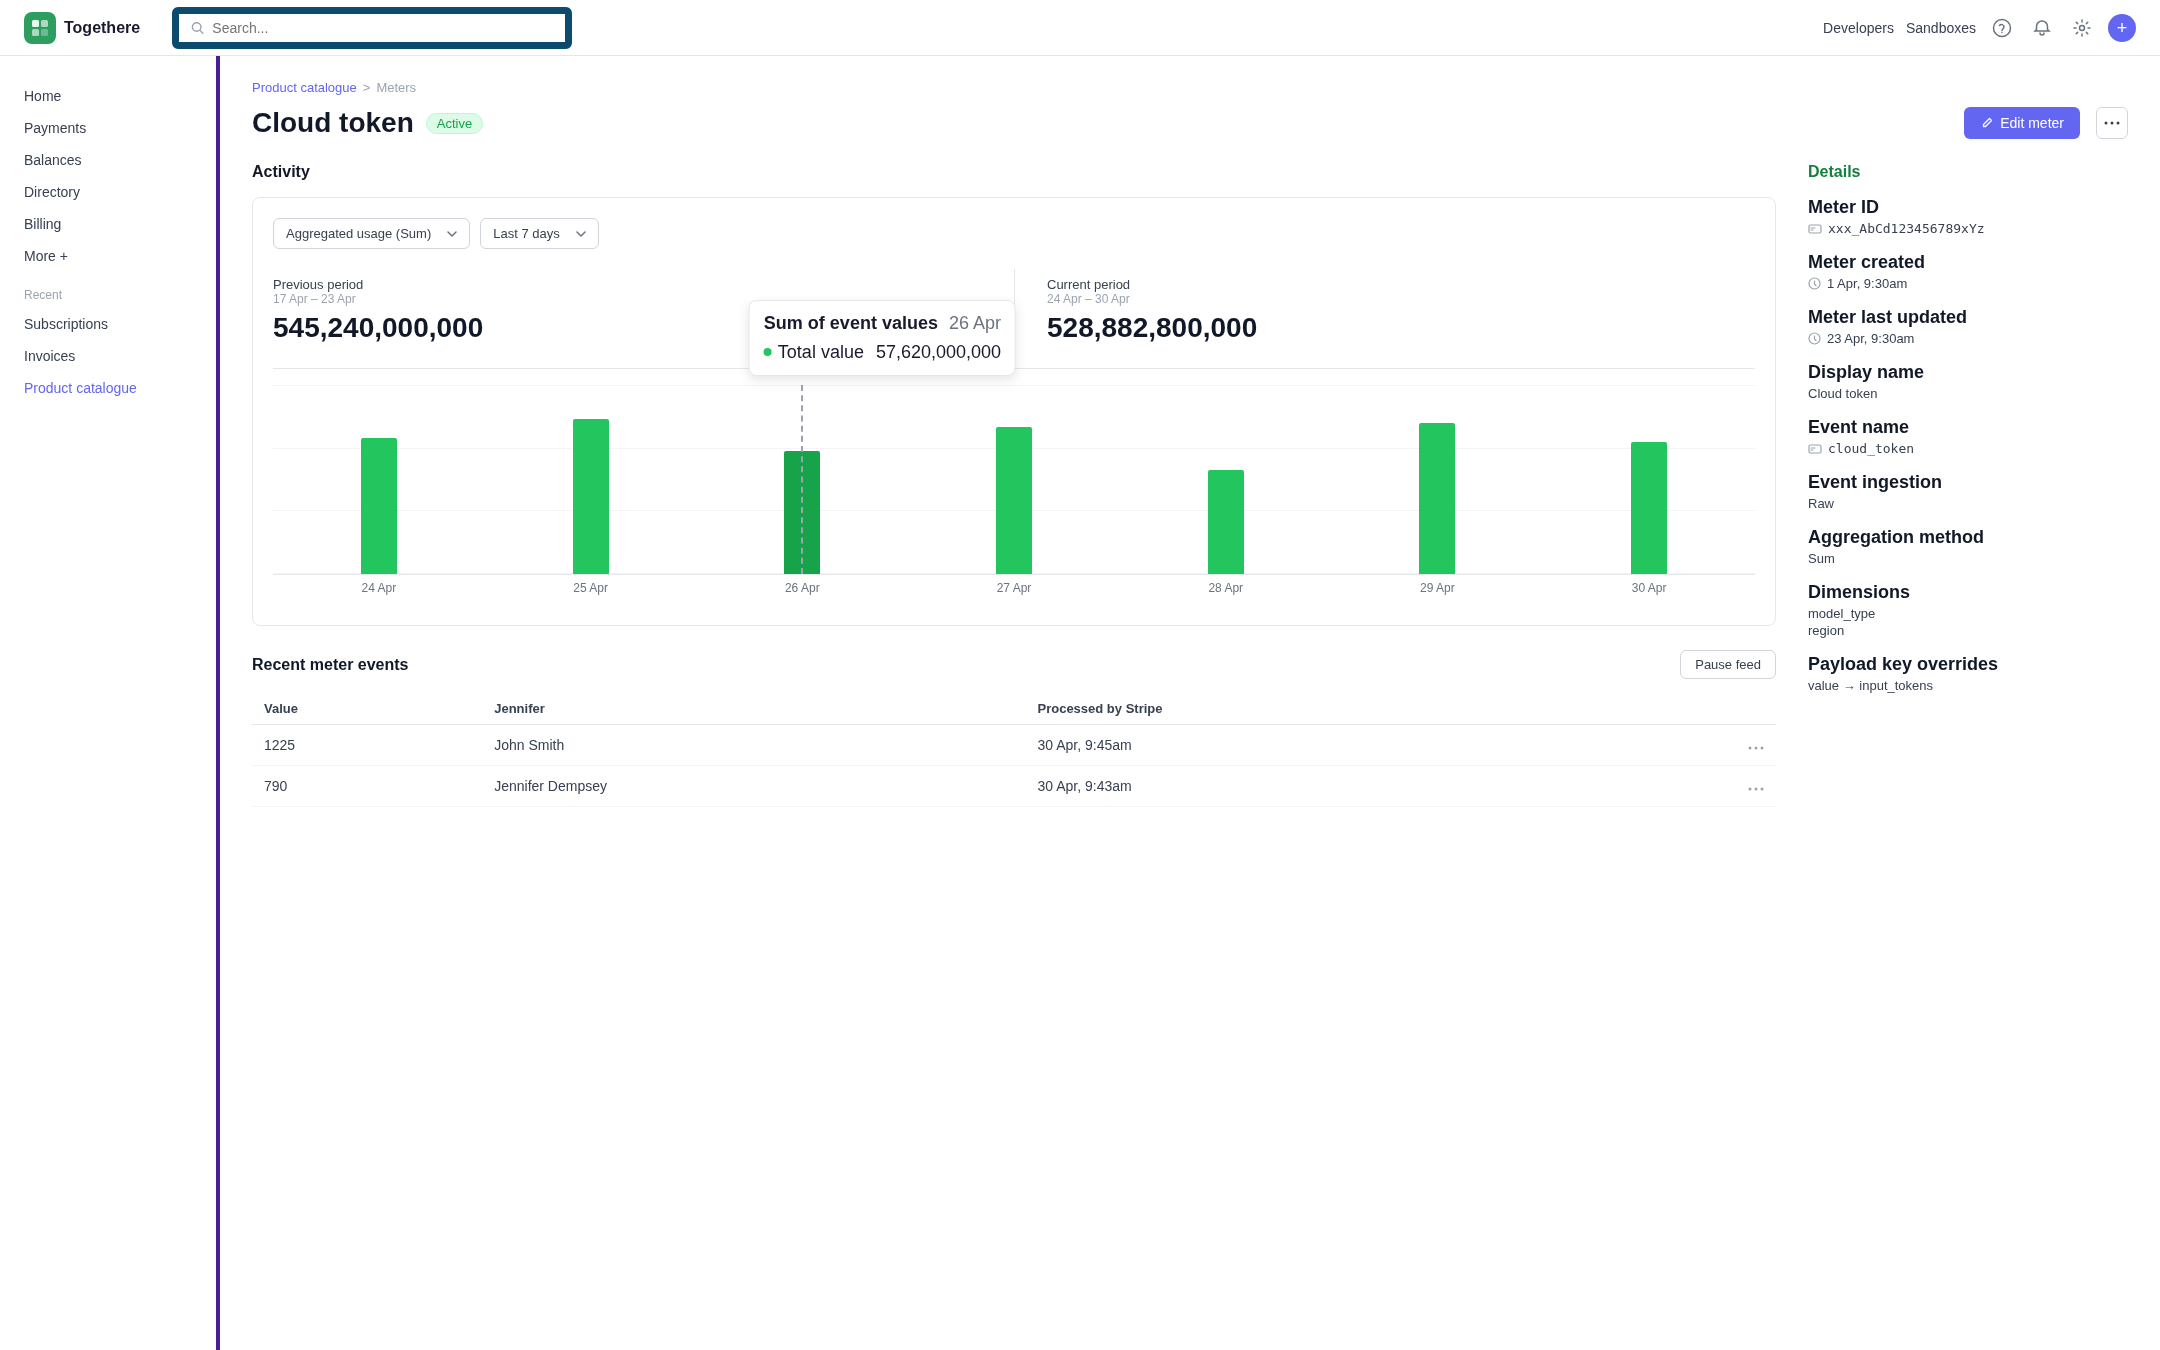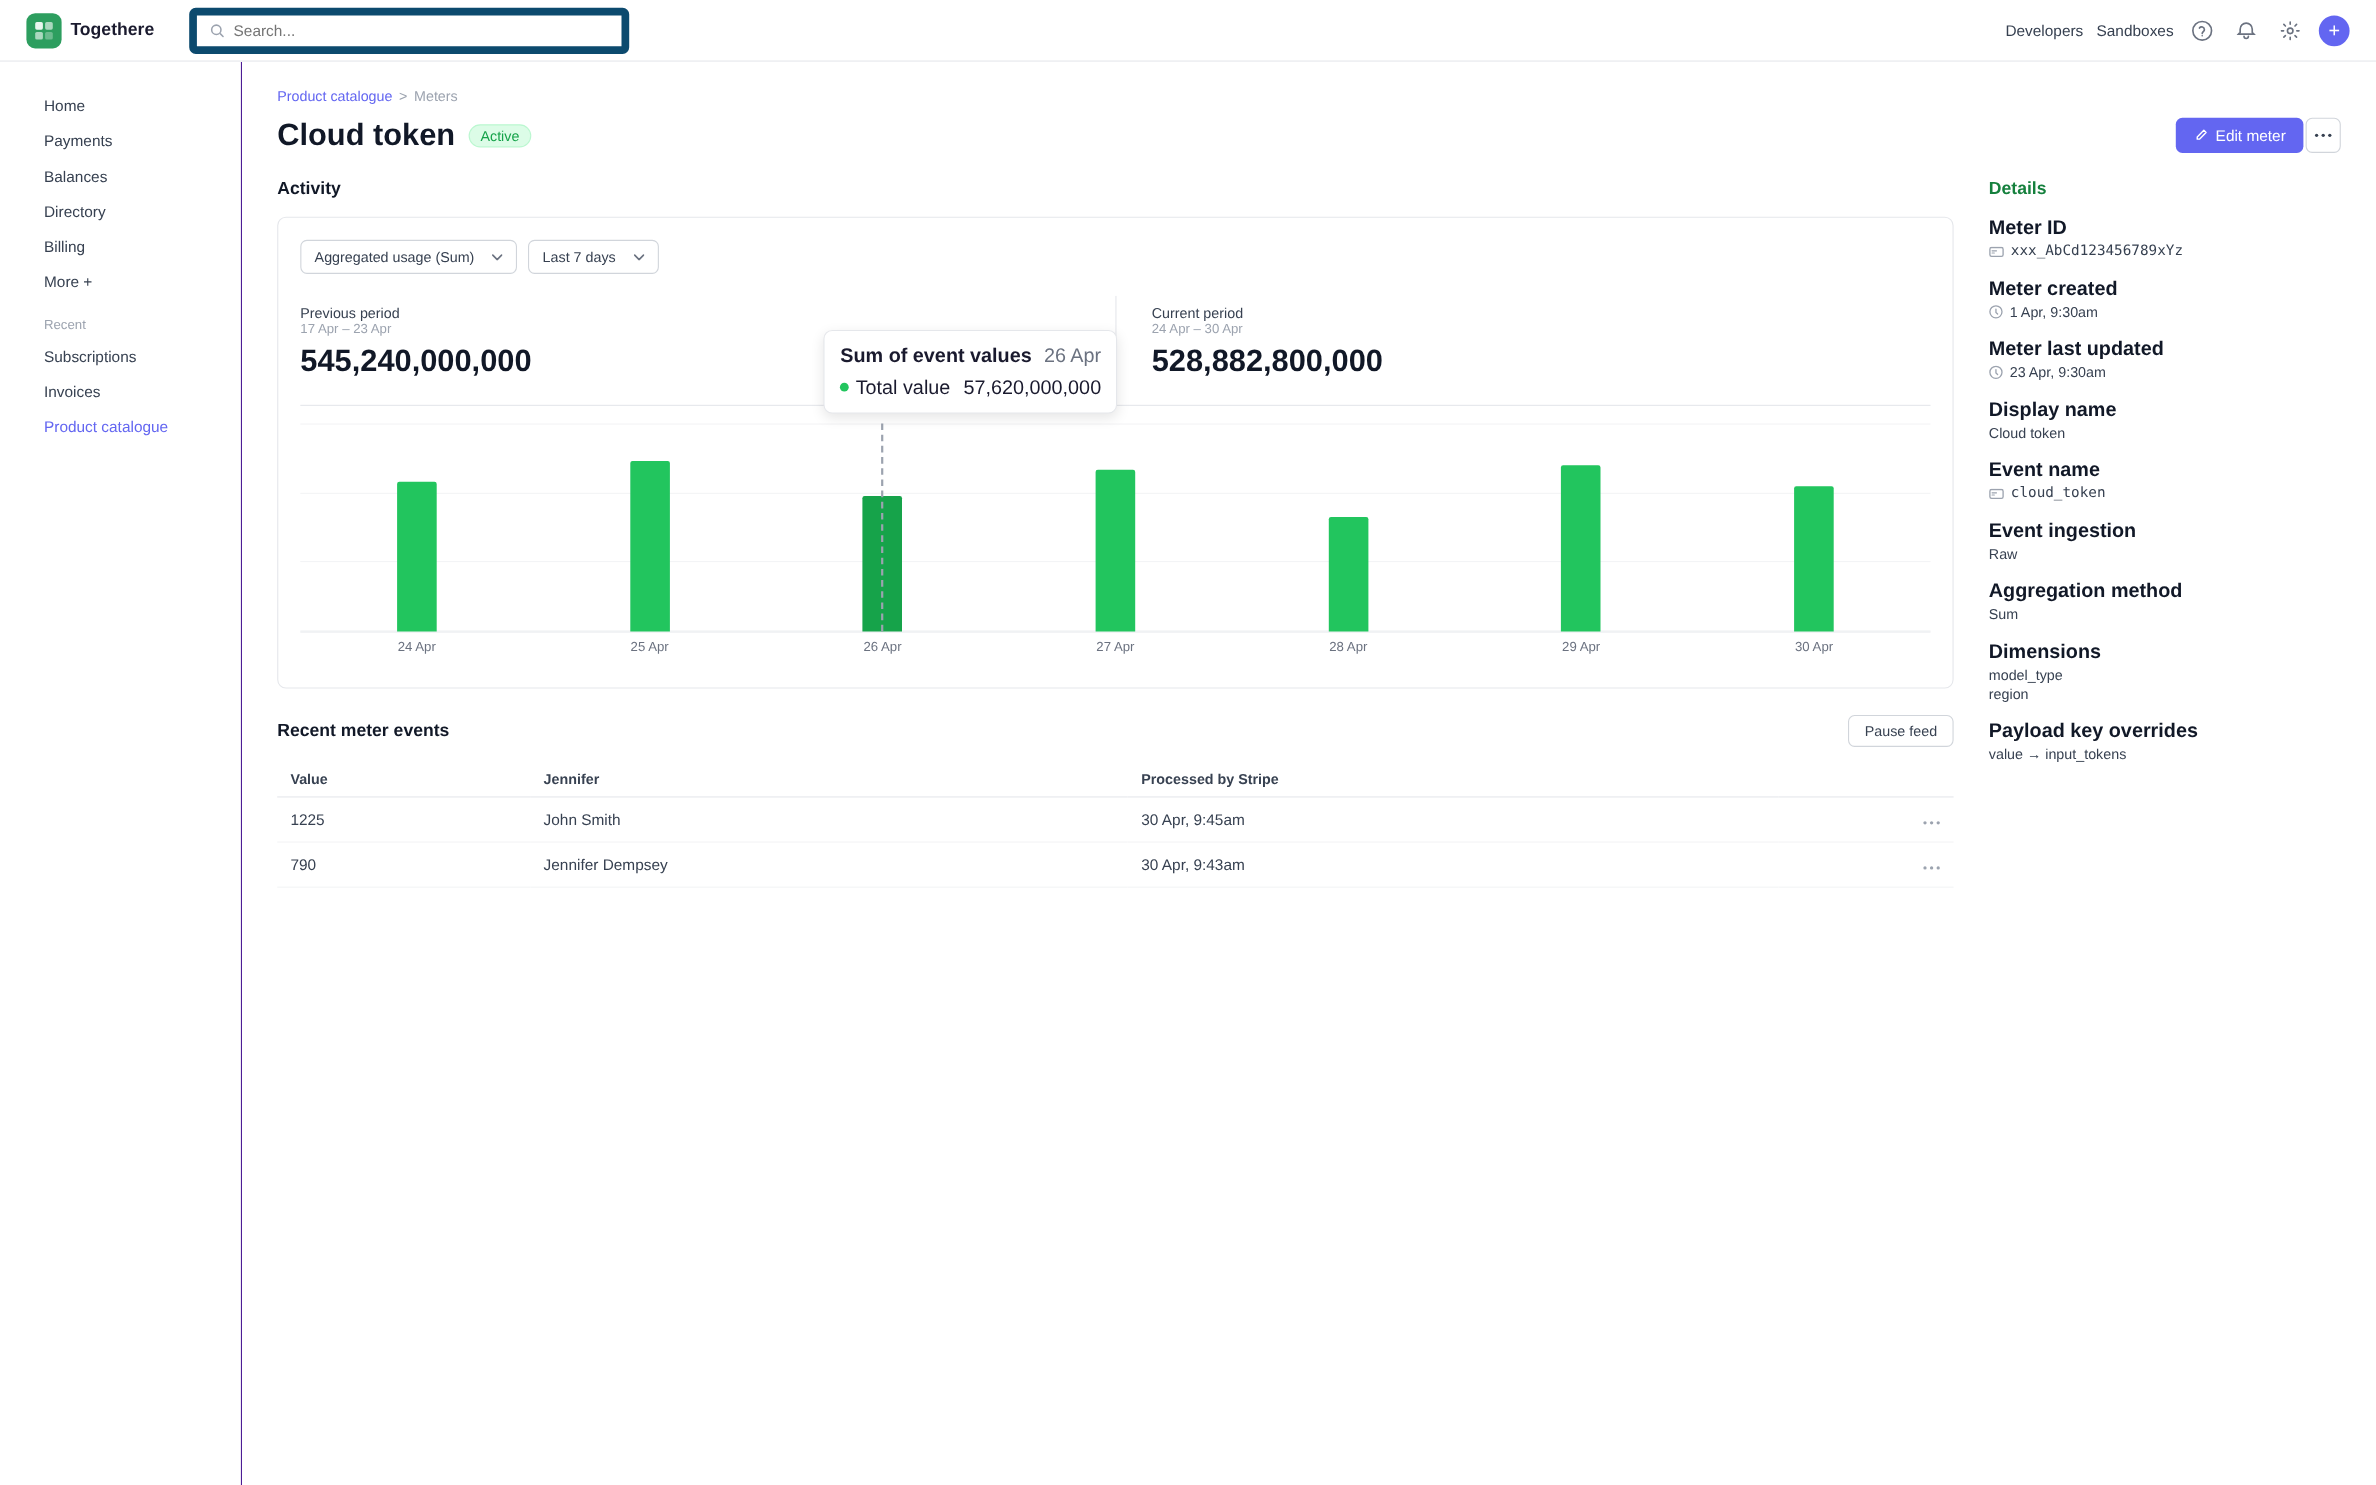--- a/index.html
+++ b/index.html
@@ -28,21 +28,21 @@
     .nav-icon { width: 28px; height: 28px; display: flex; align-items: center; justify-content: center; cursor: pointer; color: #6b7280; }
     .nav-add {
       width: 28px; height: 28px; background: #6366f1; border-radius: 50%;
       display: flex; align-items: center; justify-content: center; color: #fff; cursor: pointer; font-size: 18px; line-height: 1;
     }
 
     
     .layout { display: flex; margin-top: 56px; }
 
     
-    .sidebar { width: 220px; padding: 24px 16px; border-right: 1px solid #4c1d95; height: calc(100vh - 56px); position: fixed; top: 56px; background: #fff; }
+    .sidebar { width: 220px; padding: 24px 0; border-right: 4px solid #4c1d95; height: calc(100vh - 56px); position: fixed; top: 56px; background: #fff; }
     .sidebar-item {
       display: flex; align-items: center; padding: 8px 24px; font-size: 14px; color: #374151; cursor: pointer;
       border-radius: 0; gap: 8px;
     }
     .sidebar-item.active { color: #6366f1; }
     .sidebar-section-label { padding: 16px 24px 6px; font-size: 12px; color: #9ca3af; font-weight: 500; }
 
     
     .main { margin-left: 220px; flex: 1; padding: 24px 32px; min-height: calc(100vh - 56px); }
 
@@ -52,21 +52,21 @@
     .breadcrumb span { color: #9ca3af; }
 
     
     .page-header { display: flex; align-items: center; justify-content: space-between; margin-bottom: 24px; }
     .page-title-row { display: flex; align-items: center; gap: 12px; }
     .page-title { font-size: 28px; font-weight: 700; color: #111827; }
     .badge-active {
       background: #dcfce7; color: #16a34a; border: 1px solid #bbf7d0;
       padding: 2px 10px; border-radius: 12px; font-size: 13px; font-weight: 500;
     }
-    .header-actions { display: flex; align-items: center; gap: 2px; }
+    .header-actions { display: flex; align-items: center; gap: 16px; }
     .btn-edit {
       display: flex; align-items: center; gap: 6px; background: #6366f1;
       color: #fff; border: none; padding: 8px 16px; border-radius: 6px; cursor: pointer; font-size: 14px; font-weight: 500;
     }
     .btn-more {
       width: 32px; height: 32px; border: 1px solid #d1d5db; border-radius: 6px;
       display: flex; align-items: center; justify-content: center; cursor: pointer; background: #fff; color: #374151;
     }
 
     

